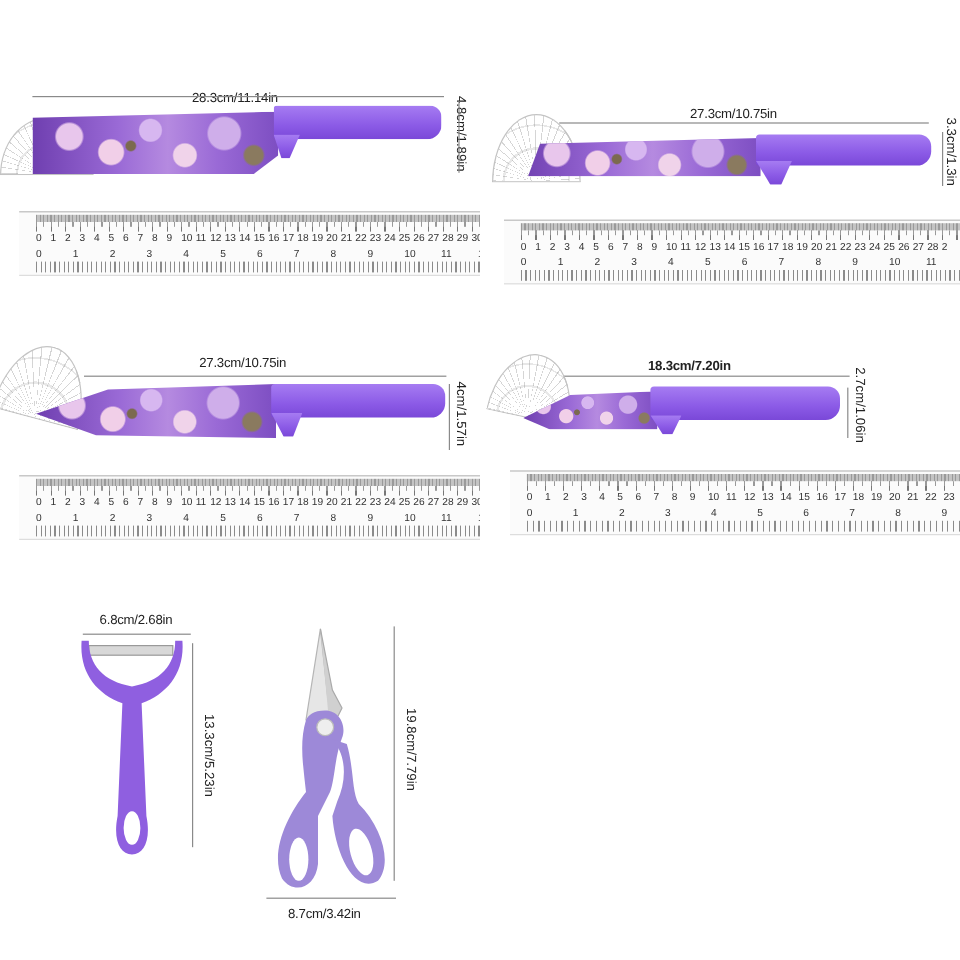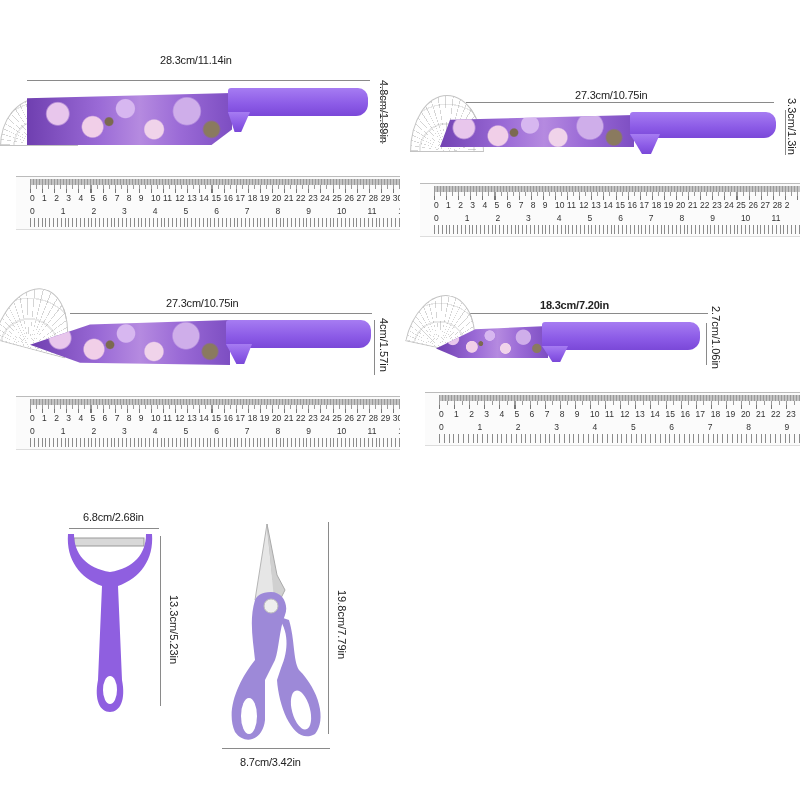--- a/index.html
+++ b/index.html
@@ -30,21 +30,21 @@
       radial-gradient(circle at 78% 35%, #cfaeea 0 8%, transparent 9%),
       radial-gradient(circle at 90% 70%, #8a7a5f 0 4%, transparent 5%),
       radial-gradient(circle at 40% 55%, #7b6a4f 0 3%, transparent 4%),
       linear-gradient(90deg,#6f3fb0,#9a6ad6 35%,#b58ae0 55%,#9a6ad6 75%,#7d4ec2); }
   .handle { position:absolute; background:linear-gradient(180deg,#a67cf2,#8b5ae6 60%,#7a48d8); }
 </style>
 </head>
 <body>
 
 <div>
-  <div class="dim-label" style="left:160px;top:54px;">28.3cm/11.14in</div>
+  <div class="dim-label" style="left:160px;top:76px;">28.3cm/11.14in</div>
   <div class="hline" style="left:27px;top:80px;width:343px;"></div>
   <div class="vlabel" style="left:390px;top:80px;">4.8cm/1.89in</div>
   <div class="vline" style="left:382px;top:84px;height:60px;"></div>
   <div class="protractor" style="left:0px;top:98px;width:76px;height:46px;"></div>
   <div class="blade" style="left:27px;top:93px;width:205px;height:52px;clip-path:polygon(0 10%,100% 0,100% 70%,90% 100%,0 100%);"></div>
   <div class="handle" style="left:228px;top:88px;width:140px;height:28px;border-radius:3px 10px 12px 3px;clip-path:polygon(0 0,100% 0,100% 100%,14% 100%,8% 175%,0 100%);"></div>
   <div class="handle" style="left:228px;top:112px;width:22px;height:20px;clip-path:polygon(0 0,100% 0,60% 100%,30% 100%);"></div>
 </div>
 
 <div class="ruler" style="left:16px;top:176px;width:384px;">

